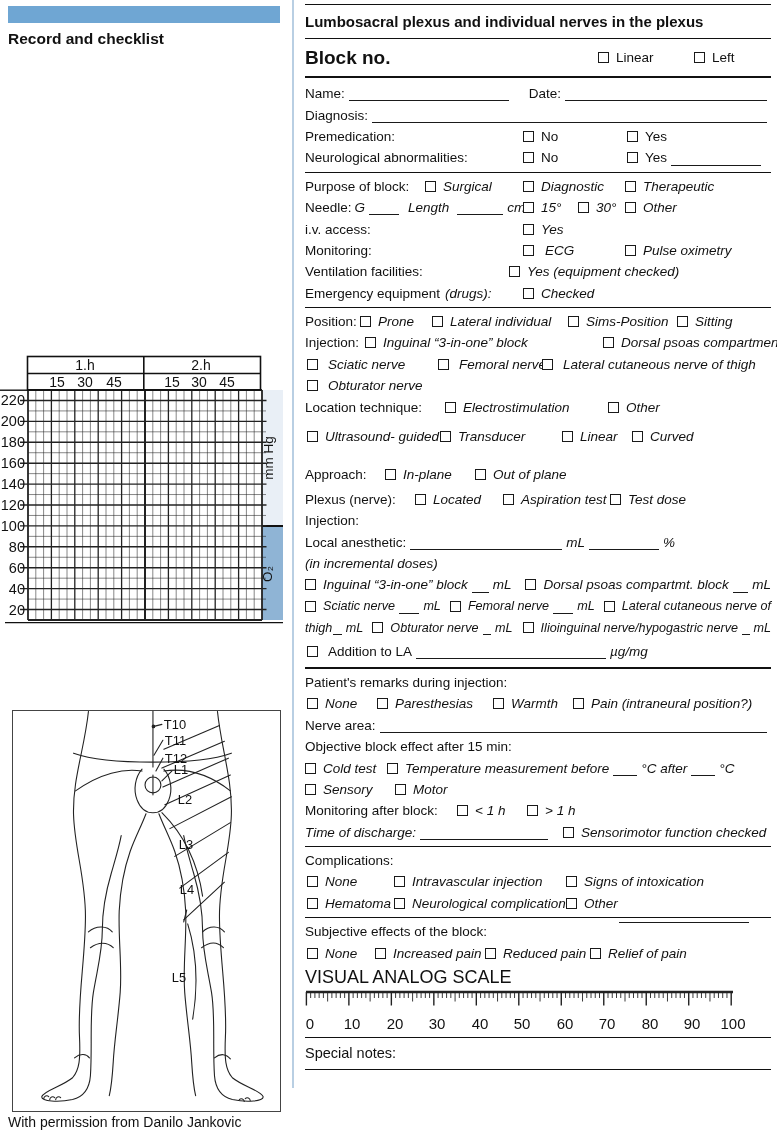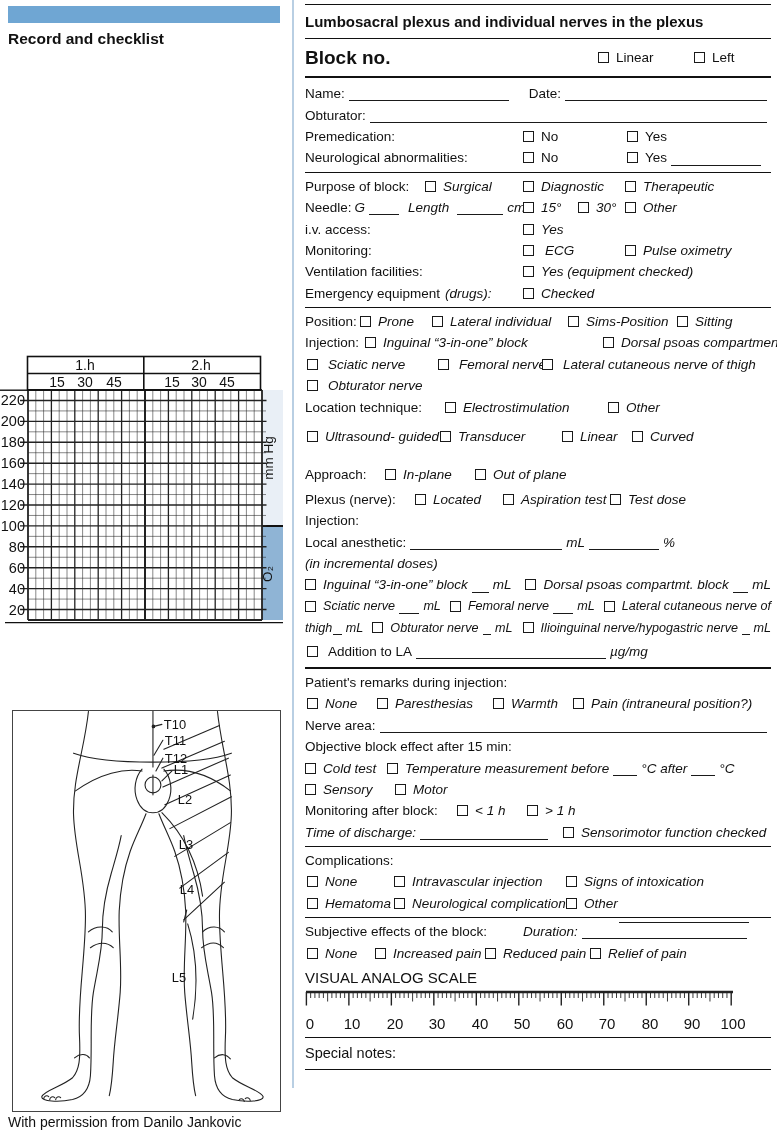--- a/index.html
+++ b/index.html
@@ -21,21 +21,21 @@
   .it{font-style:italic;}
   .opt{display:flex;align-items:center;font-style:italic;}
   .abs{position:absolute;display:flex;align-items:center;top:0;height:100%;}
   .cb{flex:none;width:11px;height:11px;border:1.4px solid #1a1a1a;background:#fff;margin-right:7px;box-sizing:border-box;}
   .blank{display:inline-block;border-bottom:1.3px solid #1a1a1a;height:14px;align-self:flex-end;margin:0 4px 3px 4px;}
   .fill{flex:1;}
   .sm{font-size:12.6px;}
   .title-row{height:27px;display:flex;align-items:center;font-size:15px;font-weight:bold;}
   .block-row{height:31px;}
   .block-lbl{font-size:19px;font-weight:bold;}
-  .vas-title{height:24px;display:flex;align-items:center;font-size:15px;margin-top:2px;}
+  .vas-title{height:24px;display:flex;align-items:center;font-size:18px;margin-top:2px;}
   .vas-numbers{position:relative;height:19px;margin-top:1px;}
   .vas-numbers span{position:absolute;top:0;font-size:15px;transform:translateX(-50%);}
   .notes-row{height:25px;font-size:14.5px;}
   svg text{font-family:"Liberation Sans","DejaVu Sans",sans-serif;}
 </style>
 </head>
 <body>
 
 <div class="page">
 
@@ -210,21 +210,21 @@
     </div>
     <div class="rule2"></div>
 
     <div class="row" style="margin-top:5px">
       <span>Name:</span>
       <span class="blank" style="width:160px"></span>
       <span style="margin-left:16px">Date:</span>
       <span class="blank fill"></span>
     </div>
     <div class="row">
-      <span>Obturator:</span>
+      <span>Diagnosis:</span>
       <span class="blank fill"></span>
     </div>
     <div class="row">
       <span>Premedication:</span>
       <span class="abs" style="left:218px">
           <span class="cb"></span>
           <span>No</span>
         </span>
       <span class="abs" style="left:322px">
           <span class="cb"></span>
@@ -293,21 +293,21 @@
           <span class="cb" style="margin-right:11px"></span>
           <span>ECG</span>
         </span>
       <span class="abs opt" style="left:320px">
           <span class="cb"></span>
           <span>Pulse oximetry</span>
         </span>
     </div>
     <div class="row">
       <span>Ventilation facilities:</span>
-      <span class="abs opt" style="left:218px">
+      <span class="abs opt" style="left:204px">
           <span class="cb"></span>
           <span>Yes (equipment checked)</span>
         </span>
     </div>
     <div class="row">
       <span>Emergency equipment</span>
       <span class="it" style="margin-left:5px">(drugs):</span>
       <span class="abs opt" style="left:218px">
           <span class="cb"></span>
           <span>Checked</span>
@@ -574,24 +574,20 @@
       <span class="abs opt" style="left:261px">
           <span class="cb"></span>
           <span>Other</span>
         </span>
       <span class="blank" style="position:absolute;left:310px;width:130px;top:15px"></span>
     </div>
     <div class="rule"></div>
 
     <div class="row">
       <span>Subjective effects of the block:</span>
-      <span class="abs" style="left:218px;right:20px">
-          <span class="it">Duration:</span>
-          <span class="blank fill"></span>
-        </span>
     </div>
     <div class="row">
       <span class="abs opt" style="left:2px">
           <span class="cb"></span>
           <span>None</span>
         </span>
       <span class="abs opt" style="left:70px">
           <span class="cb"></span>
           <span>Increased pain</span>
         </span>

